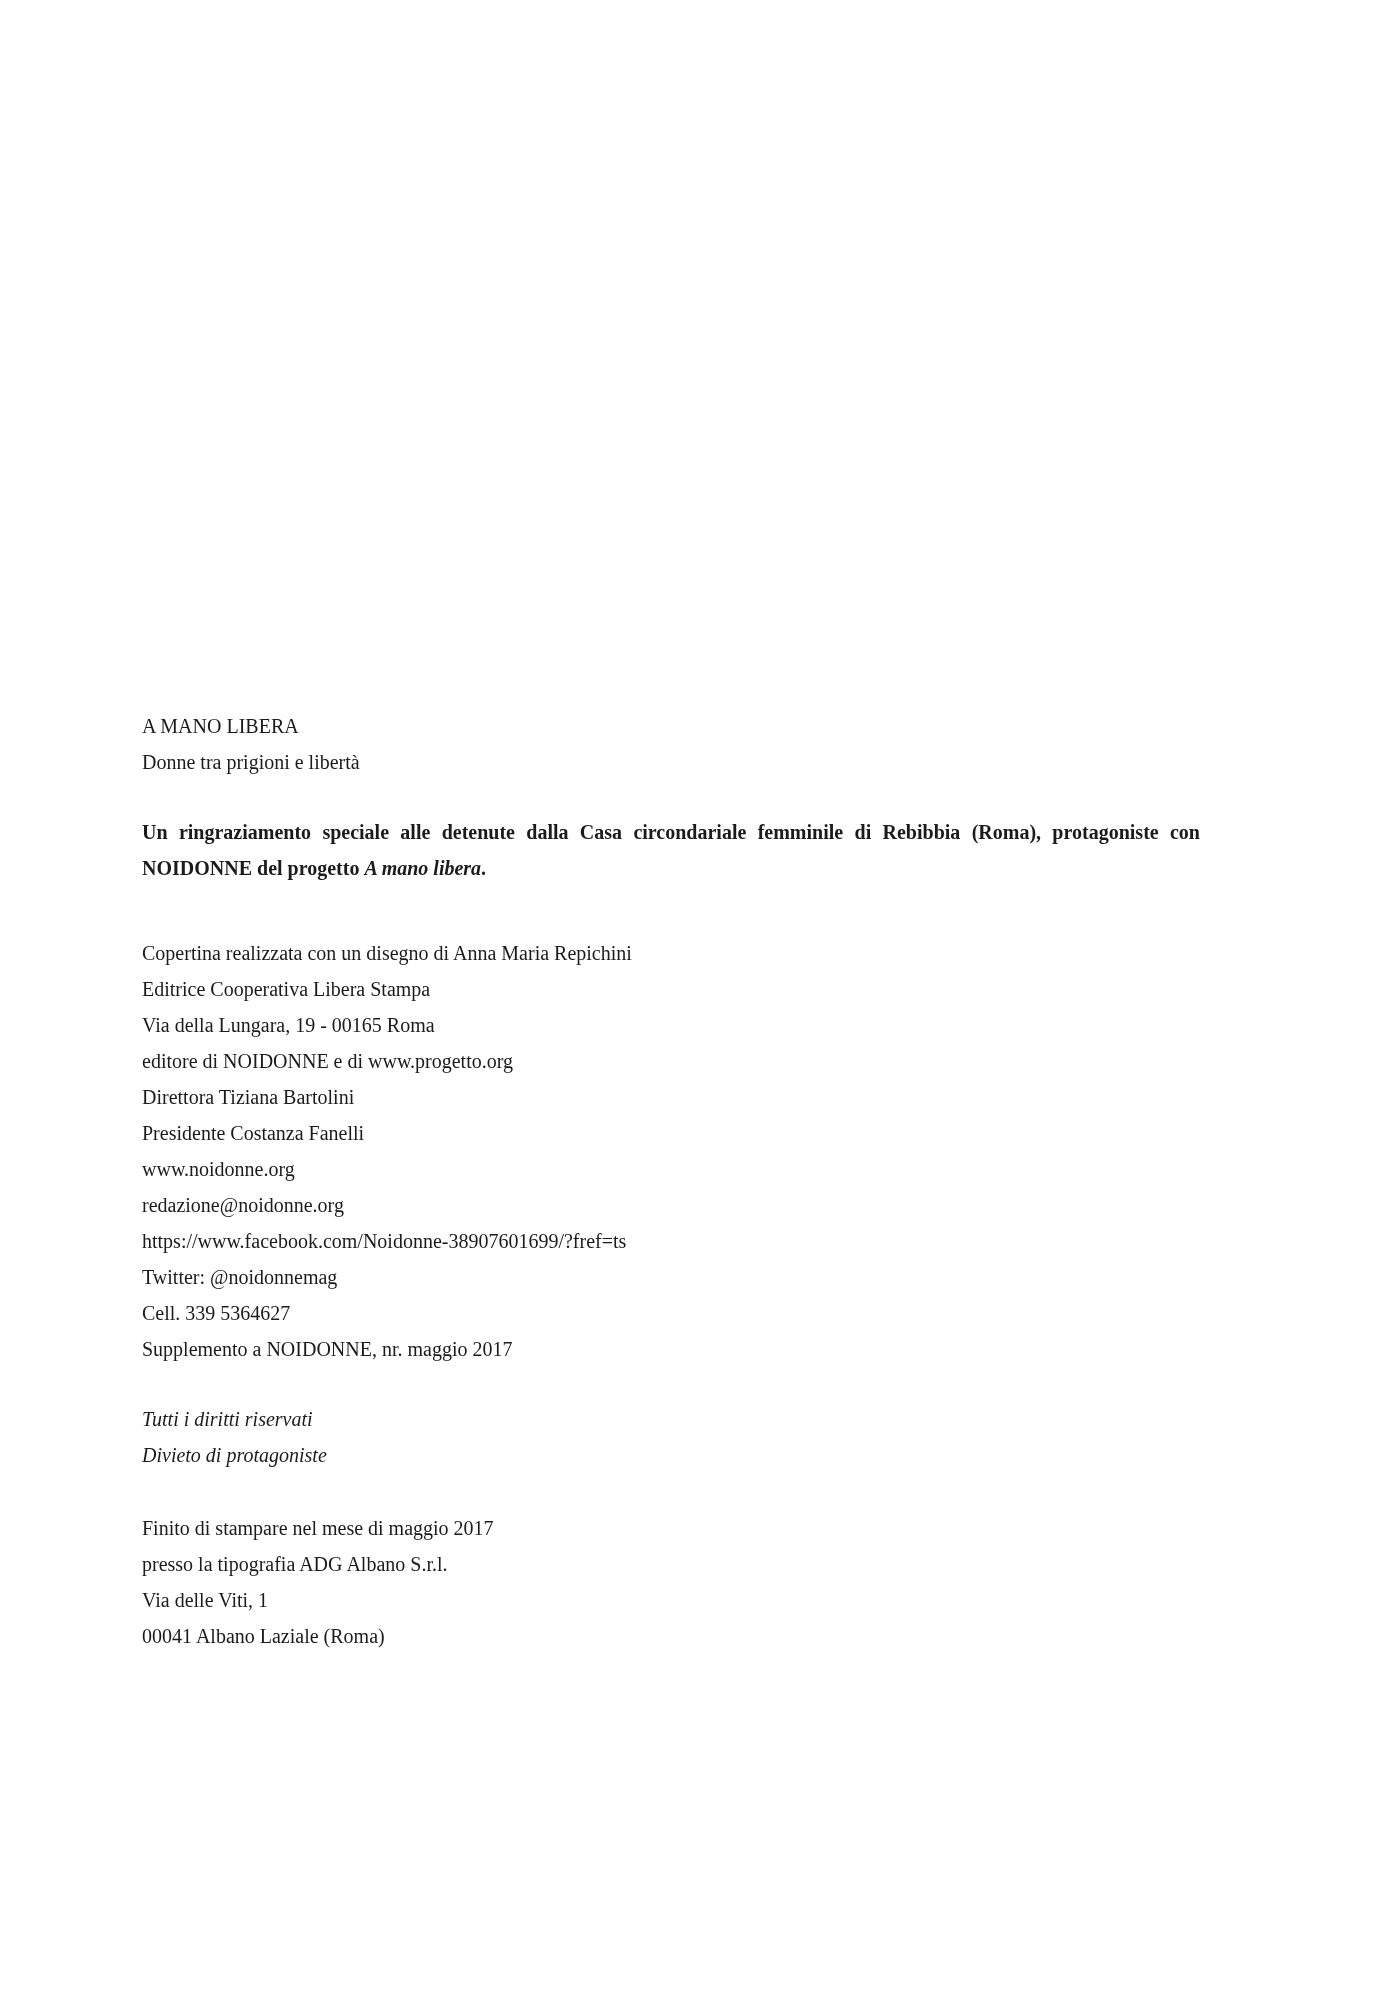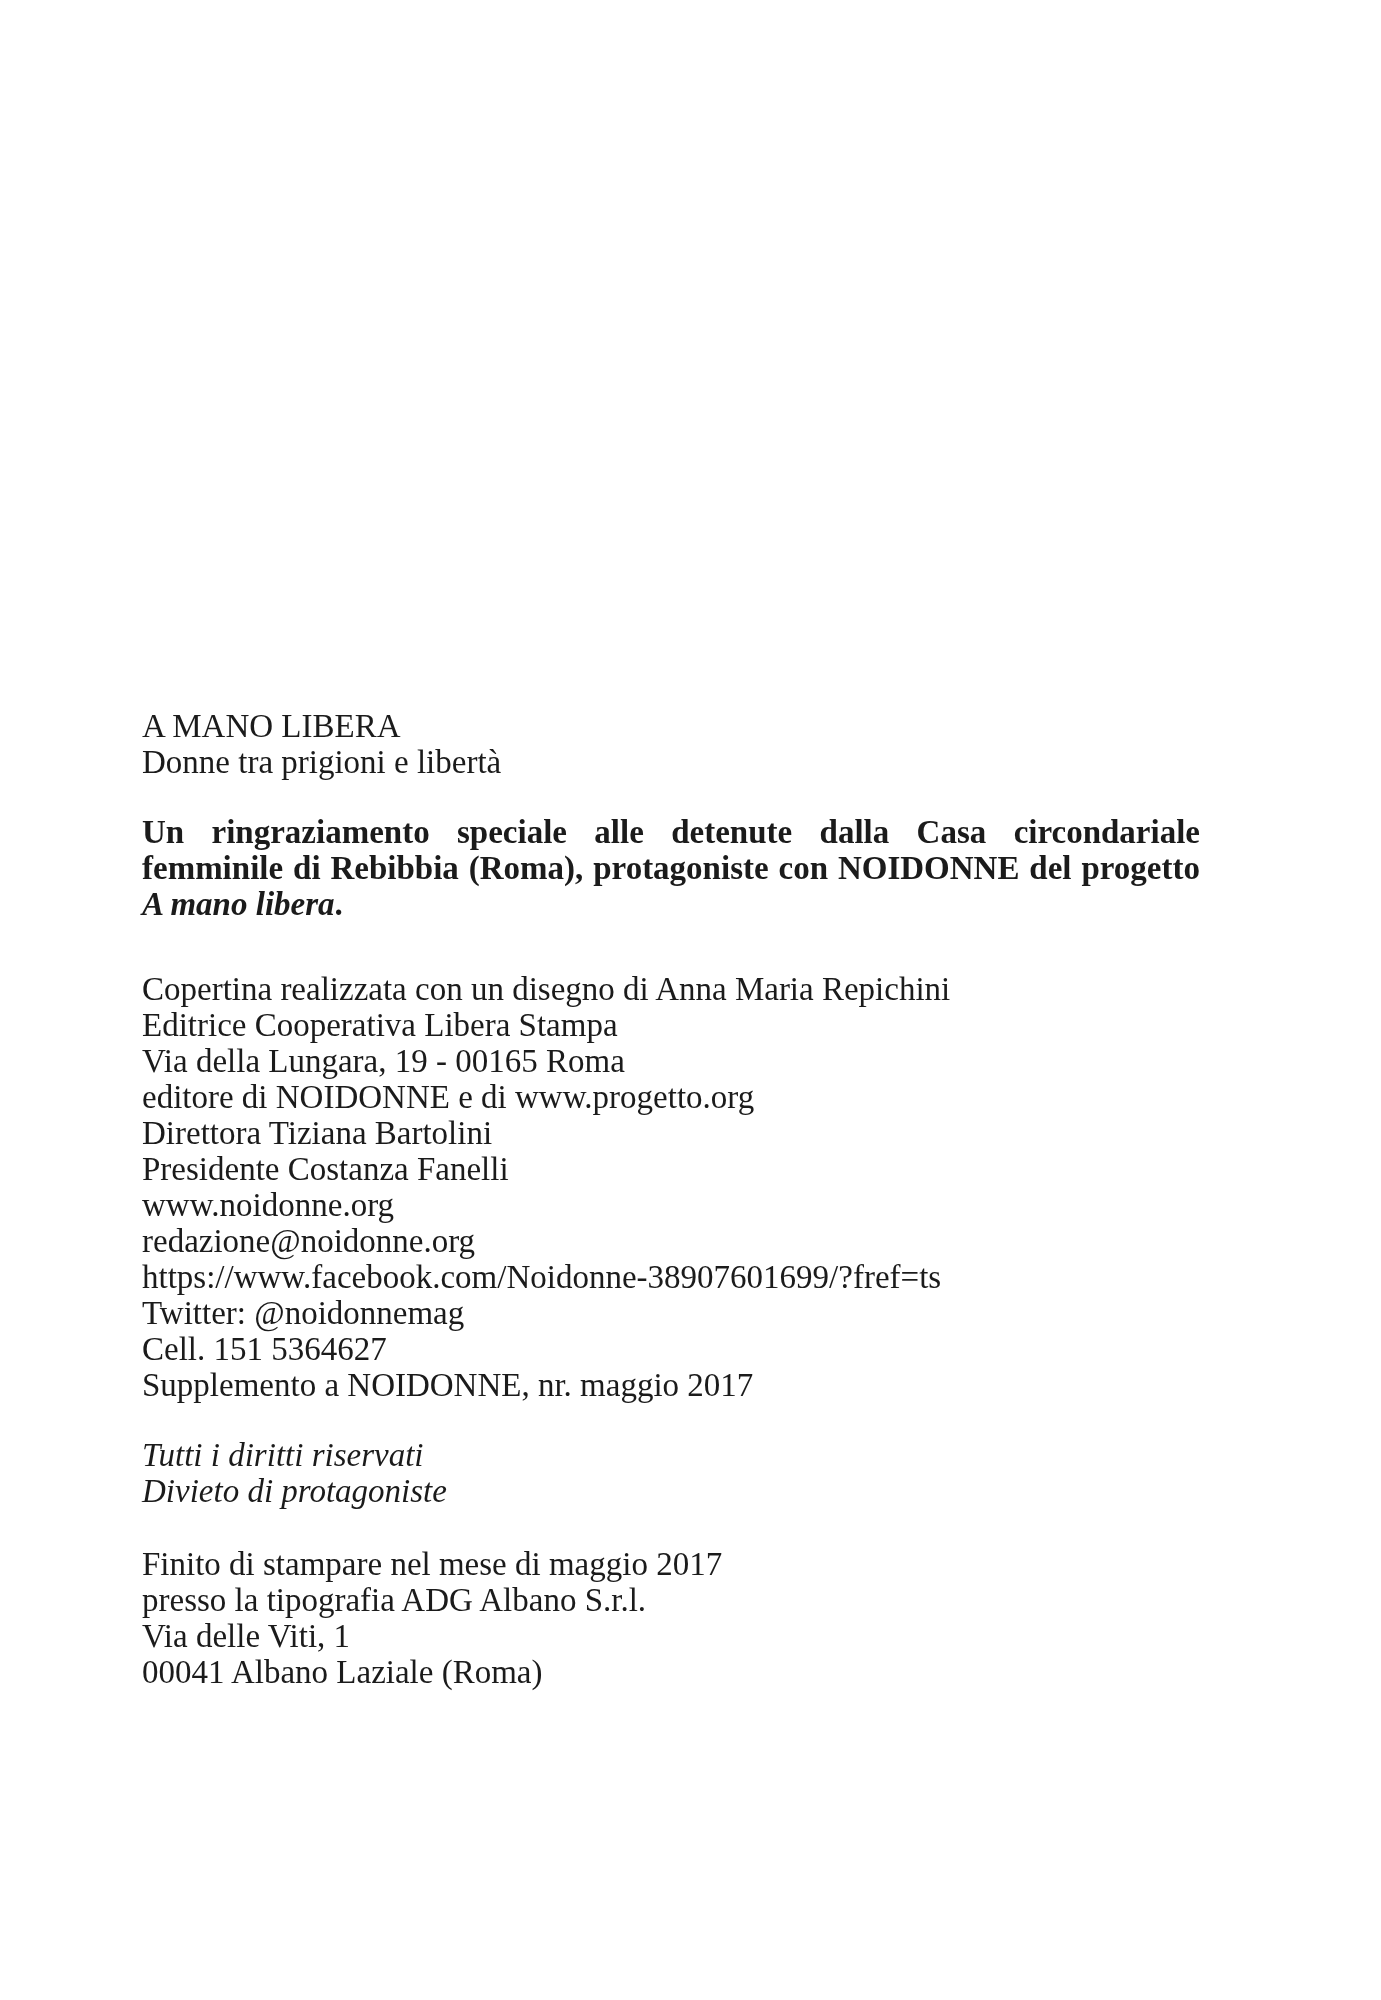--- a/index.html
+++ b/index.html
@@ -15,21 +15,21 @@
     color: #1b1b1b;
     overflow: hidden;
   }
   .page {
     position: absolute;
     left: 142px;
     top: 708px;
     width: 1058px;
   }
   .line, p, .block {
-    font-size: 33px;
+    font-size: 20px;
     line-height: 36px;
   }
   p { margin: 0; }
   .title-block { margin: 0; }
   .ack-block {
     margin-top: 34px;
     font-weight: bold;
     text-align: justify;
   }
   .ack-block em {
@@ -66,21 +66,21 @@
   <div class="block publisher-block">
       <div class="line">Editrice Cooperativa Libera Stampa</div>
       <div class="line">Via della Lungara, 19 - 00165 Roma</div>
       <div class="line">editore di NOIDONNE e di www.progetto.org</div>
       <div class="line">Direttora Tiziana Bartolini</div>
       <div class="line">Presidente Costanza Fanelli</div>
       <div class="line">www.noidonne.org</div>
       <div class="line">redazione@noidonne.org</div>
       <div class="line">https://www.facebook.com/Noidonne-38907601699/?fref=ts</div>
       <div class="line">Twitter: @noidonnemag</div>
-      <div class="line">Cell. 151 5364627</div>
+      <div class="line">Cell. 339 5364627</div>
       <div class="line">Supplemento a NOIDONNE, nr. maggio 2017</div>
     </div>
 
   <div class="block rights-block">
       <div class="line">Tutti i diritti riservati</div>
       <div class="line">Divieto di protagoniste</div>
     </div>
 
   <div class="block print-block">
       <div class="line">Finito di stampare nel mese di maggio 2017</div>

